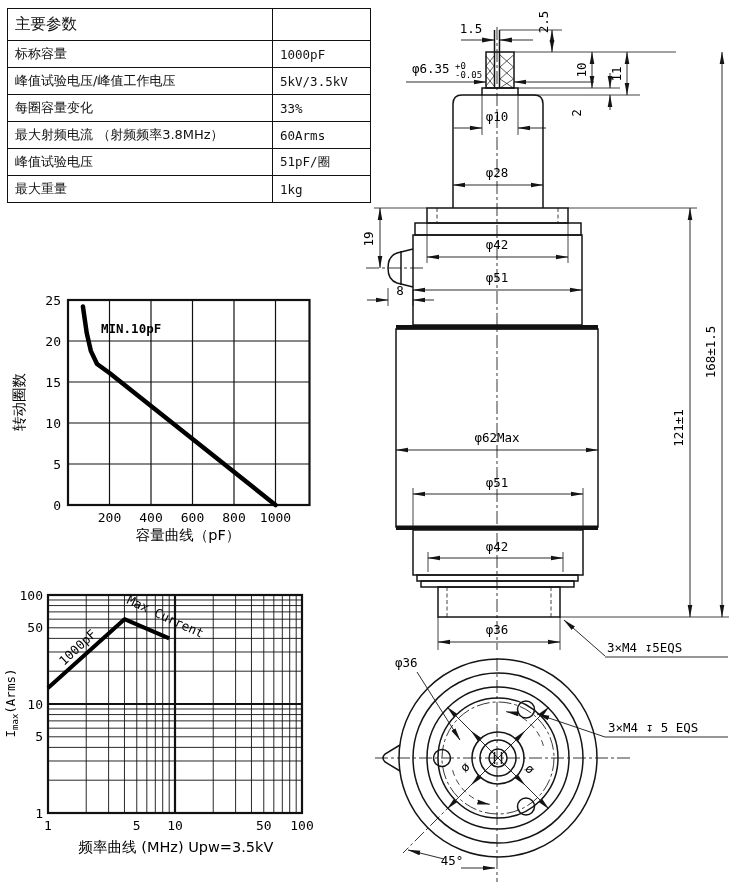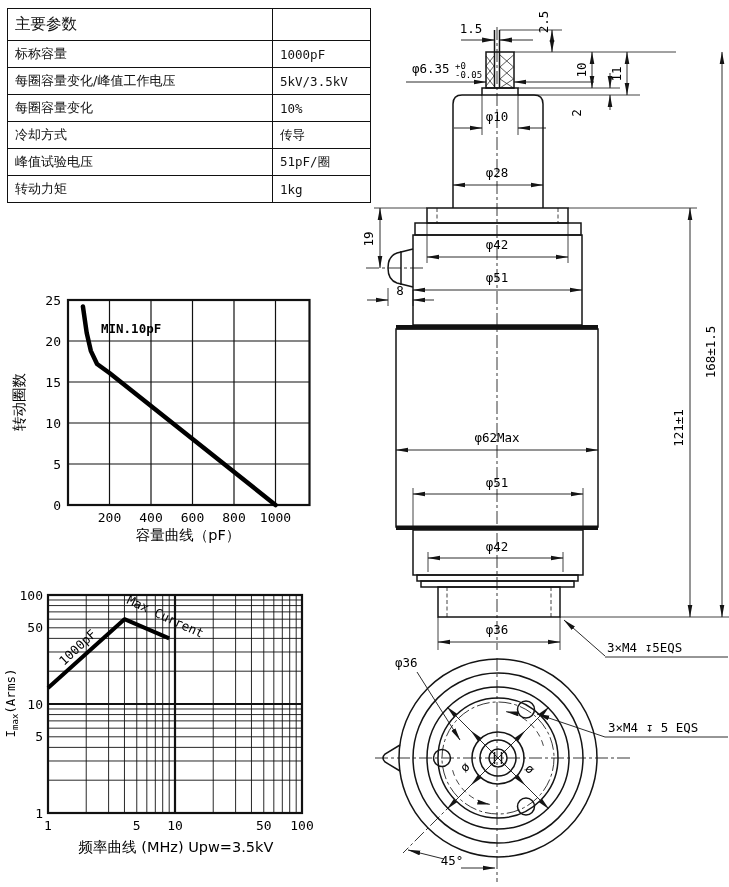--- a/index.html
+++ b/index.html
@@ -47,37 +47,37 @@
     <tbody>
         <tr class="hdr">
       <td>主要参数</td>
       <td></td>
         </tr>
     <tr>
           <td>标称容量</td>
           <td class="val">1000pF</td>
         </tr>
     <tr>
-          <td>每圈容量变化/峰值工作电压</td>
+          <td>峰值试验电压/峰值工作电压</td>
           <td class="val">5kV/3.5kV</td>
         </tr>
     <tr>
           <td>每圈容量变化</td>
-          <td class="val">10%</td>
-        </tr>
-    <tr>
-          <td>冷却方式</td>
-          <td class="val">传导</td>
+          <td class="val">33%</td>
+        </tr>
+    <tr>
+          <td>最大射频电流 （射频频率3.8MHz）</td>
+          <td class="val">60Arms</td>
         </tr>
     <tr>
           <td>峰值试验电压</td>
           <td class="val">51pF/圈</td>
         </tr>
     <tr>
-          <td>转动力矩</td>
+          <td>最大重量</td>
           <td class="val">1kg</td>
         </tr>
   </tbody>
     </table>
 
   <svg width="729" height="887" viewBox="0 0 729 887">
     <defs>
       <marker id="ah" viewBox="0 0 12 5" refX="11.5" refY="2.5" markerWidth="13" markerHeight="5.5" orient="auto-start-reverse" markerUnits="userSpaceOnUse">
         <path d="M12,2.5 L0,0.3 L0,4.7 Z" fill="#141414"></path>
       </marker>

